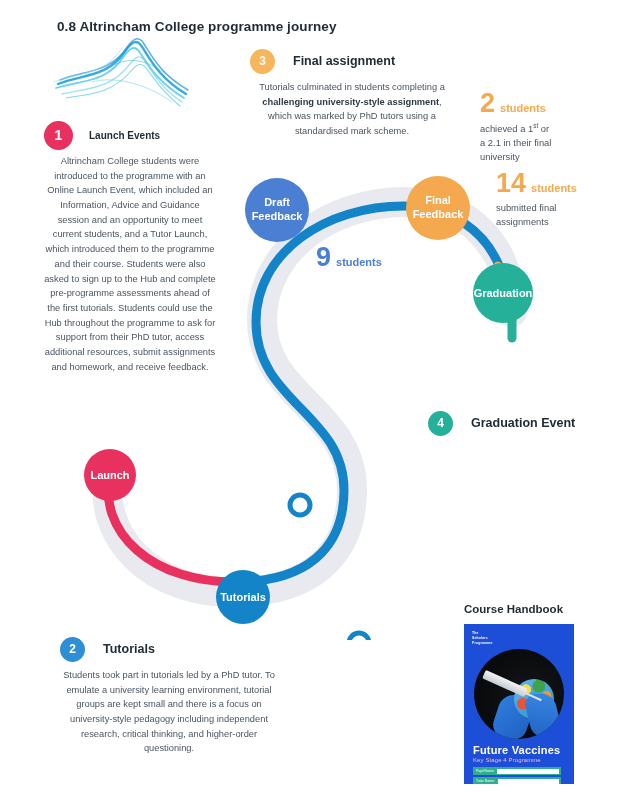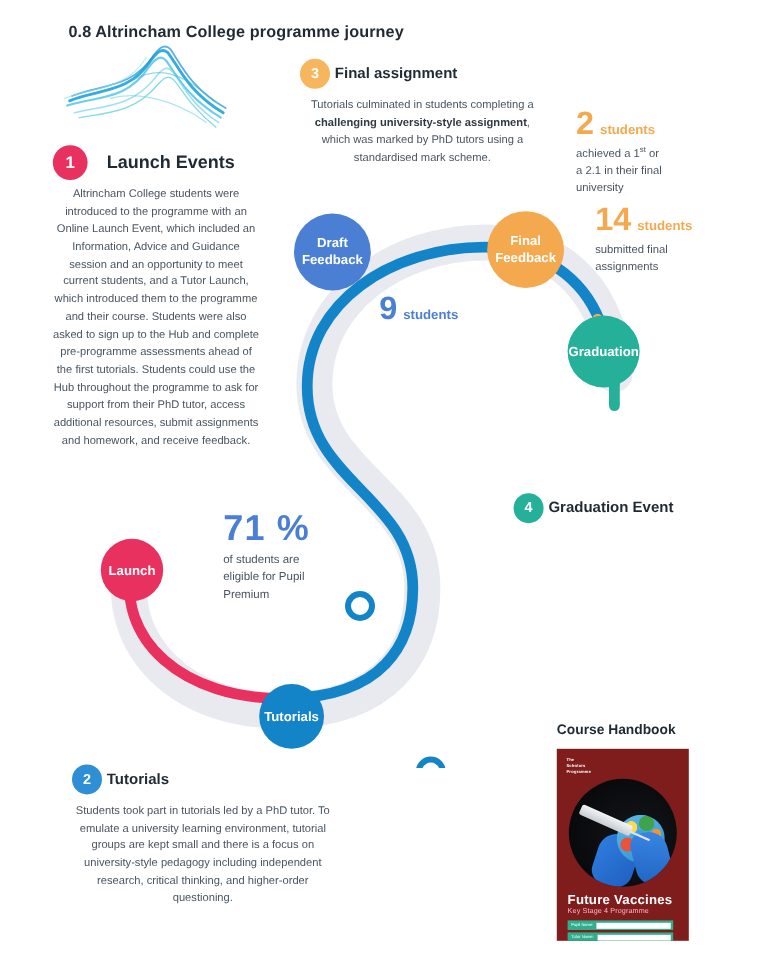--- a/index.html
+++ b/index.html
@@ -25,45 +25,45 @@
 
   
   .step{position:absolute;}
   .step-head{display:flex;align-items:center;height:26px;margin-bottom:6px;}
   .step-badge{
     width:25px;height:25px;border-radius:50%;
     color:#fff;font-size:12px;font-weight:bold;
     display:flex;align-items:center;justify-content:center;flex:0 0 auto;
   }
   .step-title{
-    font-size:12.5px;font-weight:bold;color:#1f2a33;margin-left:4px;
+    font-size:12.5px;font-weight:bold;color:#1f2a33;margin-left:18px;
   }
   .step-body{font-size:9.3px;line-height:1.58;color:#4a5560;text-align:center;}
   .step-body b{font-weight:bold;color:#2f3943;}
 
   
   #step-launch .step-badge{width:29px;height:29px;font-size:14px;}
-  #step-launch .step-title{margin-left:16px;font-size:15px;}
+  #step-launch .step-title{margin-left:16px;font-size:10px;}
 
   
   .stat{position:absolute;}
   .stat-line{display:flex;align-items:baseline;}
   .stat-num{font-size:27px;font-weight:bold;line-height:1;}
   .stat-unit{font-size:11px;font-weight:bold;margin-left:5px;}
   .stat-desc{font-size:9.4px;line-height:1.5;color:#4a5560;margin-top:4px;}
   .stat-desc sup{font-size:6.5px;vertical-align:super;}
 
   #stat-pupil-premium .stat-num{font-size:30px;color:#4a7fd4;letter-spacing:1px;}
   #stat-pupil-premium .stat-desc{font-size:9.6px;}
 
   
   #handbook{position:absolute;left:464px;top:603px;width:150px;}
   #handbook-title{font-size:11.5px;font-weight:bold;color:#1f2a33;margin-bottom:9px;}
   #handbook-cover{
-    position:relative;width:110px;height:160px;background:#7f1d1d;overflow:hidden;
+    position:relative;width:110px;height:160px;background:#1d4ed8;overflow:hidden;
   }
   #cover-logo{
     position:absolute;left:8px;top:7px;font-size:3.4px;line-height:1.45;
     font-weight:bold;color:#ffffff;letter-spacing:.2px;
   }
   #cover-photo{
     position:absolute;left:10px;top:25px;width:90px;height:90px;border-radius:50%;
     background:radial-gradient(circle at 62% 55%, #14161a 0%, #0a0b0d 62%, #050506 100%);
     overflow:hidden;
   }
@@ -242,30 +242,20 @@
     </div>
   </div>
 
   <div class="stat" id="stat-attendance" style="left:316px;top:244px;width:160px;">
     <div class="stat-line">
       <span class="stat-num" style="color:#4a7fd4;">9</span>
       <span class="stat-unit" style="color:#4a7fd4;">students</span>
     </div>
   </div>
 
-  <div class="stat" id="stat-pupil-premium" style="left:186px;top:426px;width:130px;">
-    <div class="stat-line">
-      <span class="stat-num">71 %</span>
-    </div>
-    <div class="stat-desc">
-      <span>of students are</span><br>
-      <span>eligible for Pupil</span><br>
-      <span>Premium</span>
-    </div>
-  </div>
 
   <div id="handbook">
     <div id="handbook-title">Course Handbook</div>
 
     <div id="handbook-cover">
       <div id="cover-logo">
         <div>The</div>
         <div>Scholars</div>
         <div>Programme</div>
       </div>

